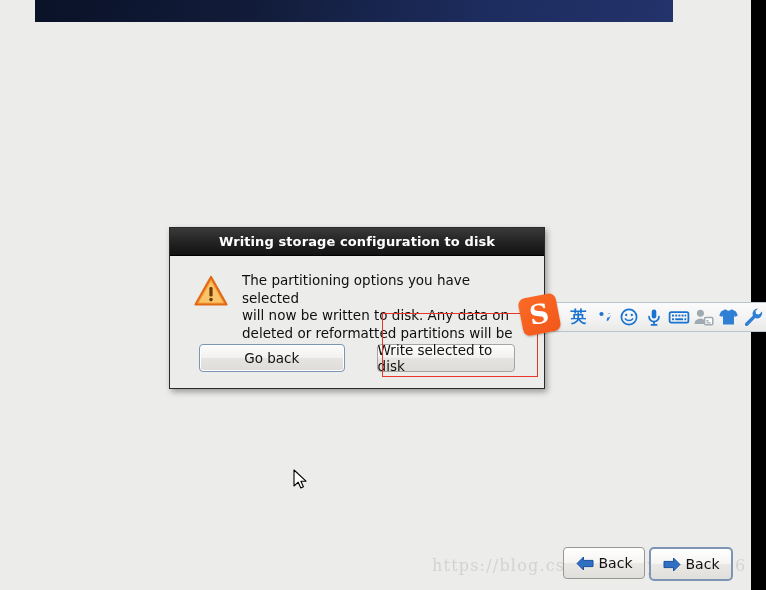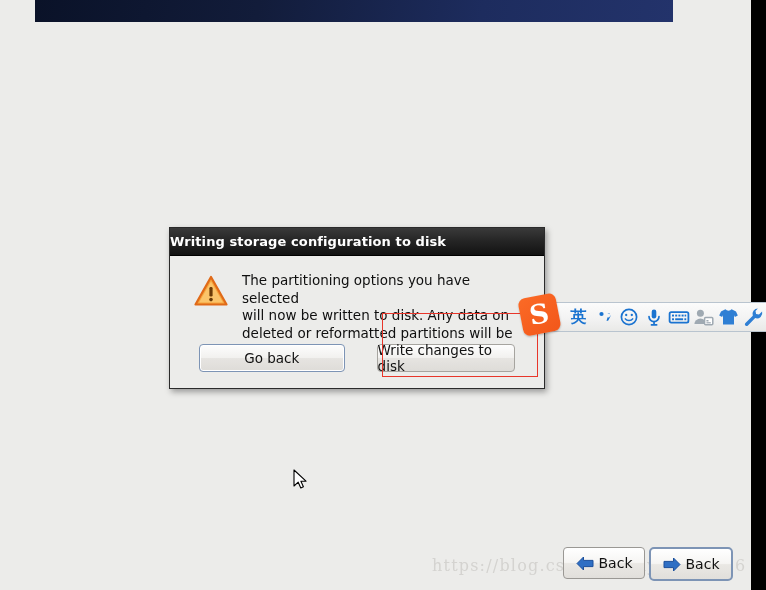--- a/index.html
+++ b/index.html
@@ -36,21 +36,21 @@
   #dialog{
     position:absolute;left:169px;top:227px;width:374px;height:160px;
     background:#ececea;
     border:1px solid #2b2b2b;
     box-shadow:2px 3px 6px rgba(0,0,0,.35);
   }
   #dialog-titlebar{
     height:27px;
     background:linear-gradient(180deg,#ururu 0%,#000 100%);
     background:linear-gradient(180deg,#3a3a3a 0%,#262626 45%,#121212 100%);
-    display:flex;align-items:center;justify-content:flex-start;
+    display:flex;align-items:center;justify-content:center;
     border-bottom:1px solid #000;
   }
   #dialog-title{
     color:#ffffff;font-size:13px;font-weight:bold;
     letter-spacing:.1px;
   }
   #dialog-body{
     position:relative;
     padding:16px 14px 0 14px;
     display:flex;
@@ -184,21 +184,21 @@
       <div id="dialog-message">The partitioning options you have selected
 will now be written to disk.  Any data on
 deleted or reformatted partitions will be lost.</div>
     </div>
 
     <div id="dialog-buttons">
       <div class="gtk-btn" id="go-back-button">
         <span>Go back</span>
       </div>
       <div class="gtk-btn" id="write-changes-button">
-        <span>Write changes to disk</span>
+        <span>Write selected to disk</span>
       </div>
     </div>
   </div>
 
   <div id="red-annotation"></div>
 
   <div id="ime-toolbar">
 
     <div class="ime-item" id="ime-lang">
       <span>英</span>

